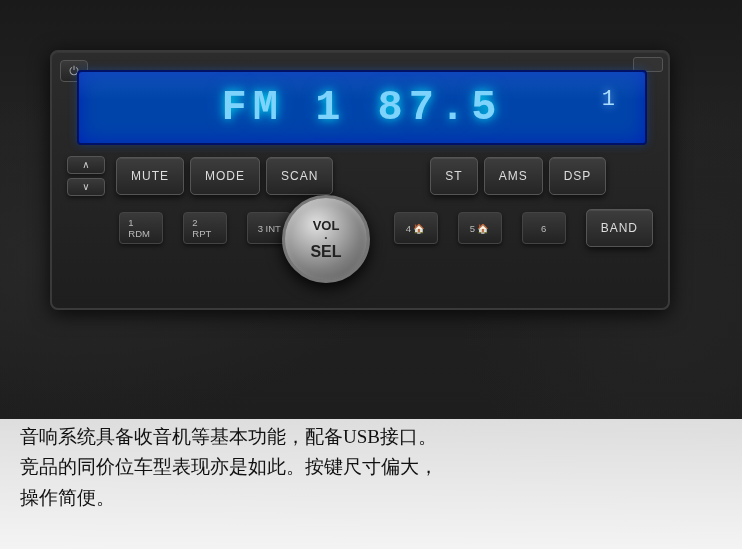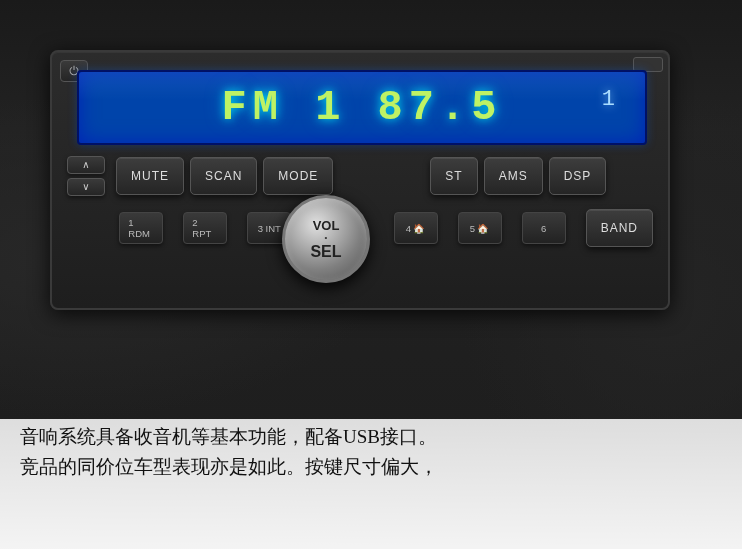--- a/index.html
+++ b/index.html
@@ -50,21 +50,21 @@
 
     .display-screen::before {
       content: '';
       position: absolute;
       top: 0; left: 0; right: 0; height: 40%;
       background: linear-gradient(180deg, rgba(100,180,255,0.15) 0%, transparent 100%);
       border-radius: 4px 4px 0 0;
     }
 
     .display-text {
-      color: #bef264;
+      color: #7dd3fc;
       font-size: 42px;
       font-weight: bold;
       font-family: 'Courier New', monospace;
       letter-spacing: 6px;
       text-shadow: 0 0 10px rgba(0,255,255,0.8), 0 0 20px rgba(0,200,255,0.4);
       position: relative;
       z-index: 1;
     }
 
     .display-indicator {
@@ -306,24 +306,24 @@
           </div>
           <div class="arrow-btn">
             <span>∨</span>
           </div>
         </div>
 
         <div class="radio-btn">
           <span>MUTE</span>
         </div>
         <div class="radio-btn">
+          <span>MODE</span>
+        </div>
+        <div class="radio-btn">
           <span>SCAN</span>
-        </div>
-        <div class="radio-btn">
-          <span>MODE</span>
         </div>
 
         <div class="knob-spacer"></div>
 
         <div class="radio-btn">
           <span>ST</span>
         </div>
         <div class="radio-btn">
           <span>AMS</span>
         </div>
@@ -370,16 +370,17 @@
       <span class="vol-abs-dot">•</span>
       <span class="vol-abs-sel">SEL</span>
     </div>
 
   </div>
 
   <div class="caption-area">
     <div class="caption-text">
       <div>音响系统具备收音机等基本功能，配备USB接口。</div>
       <div>竞品的同价位车型表现亦是如此。按键尺寸偏大，</div>
+      <div>操作简便。</div>
     </div>
   </div>
 
 </div>
 
 </body></html>

